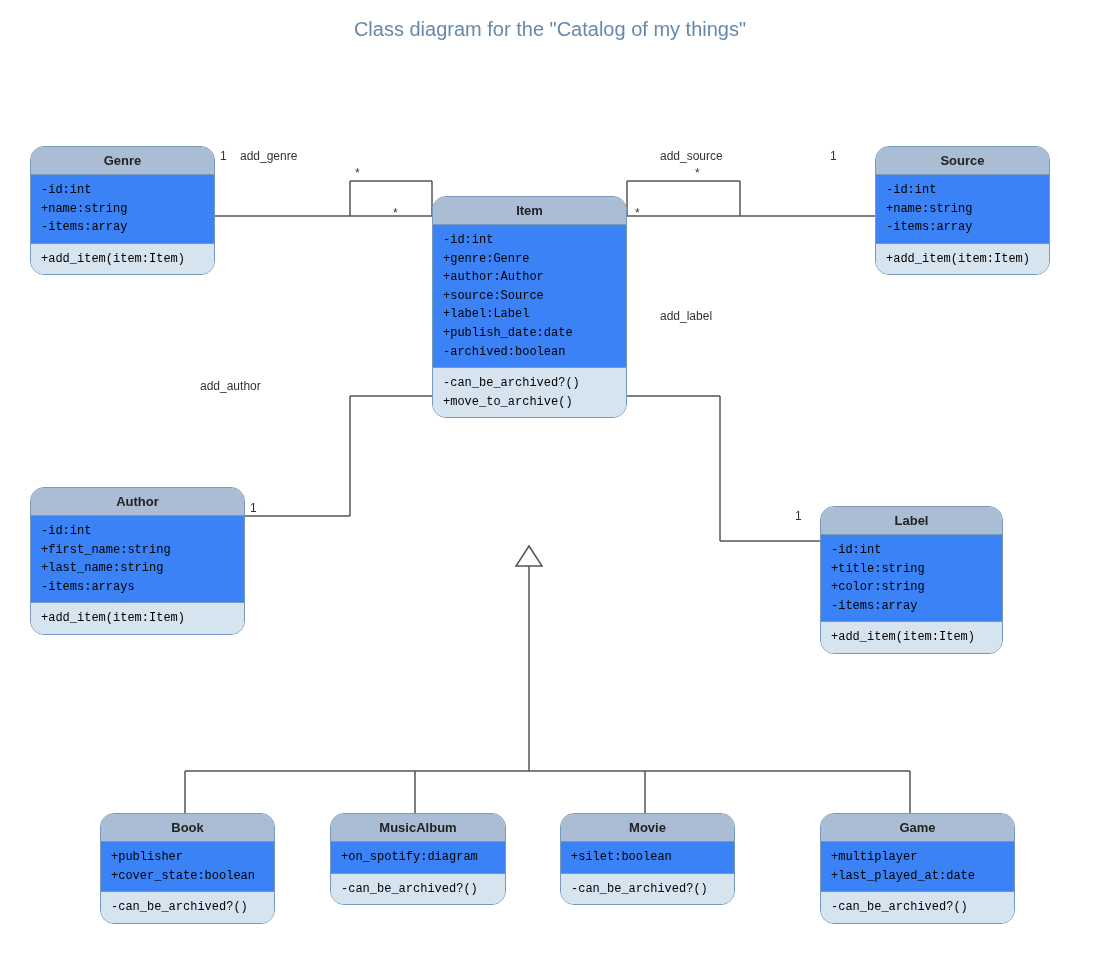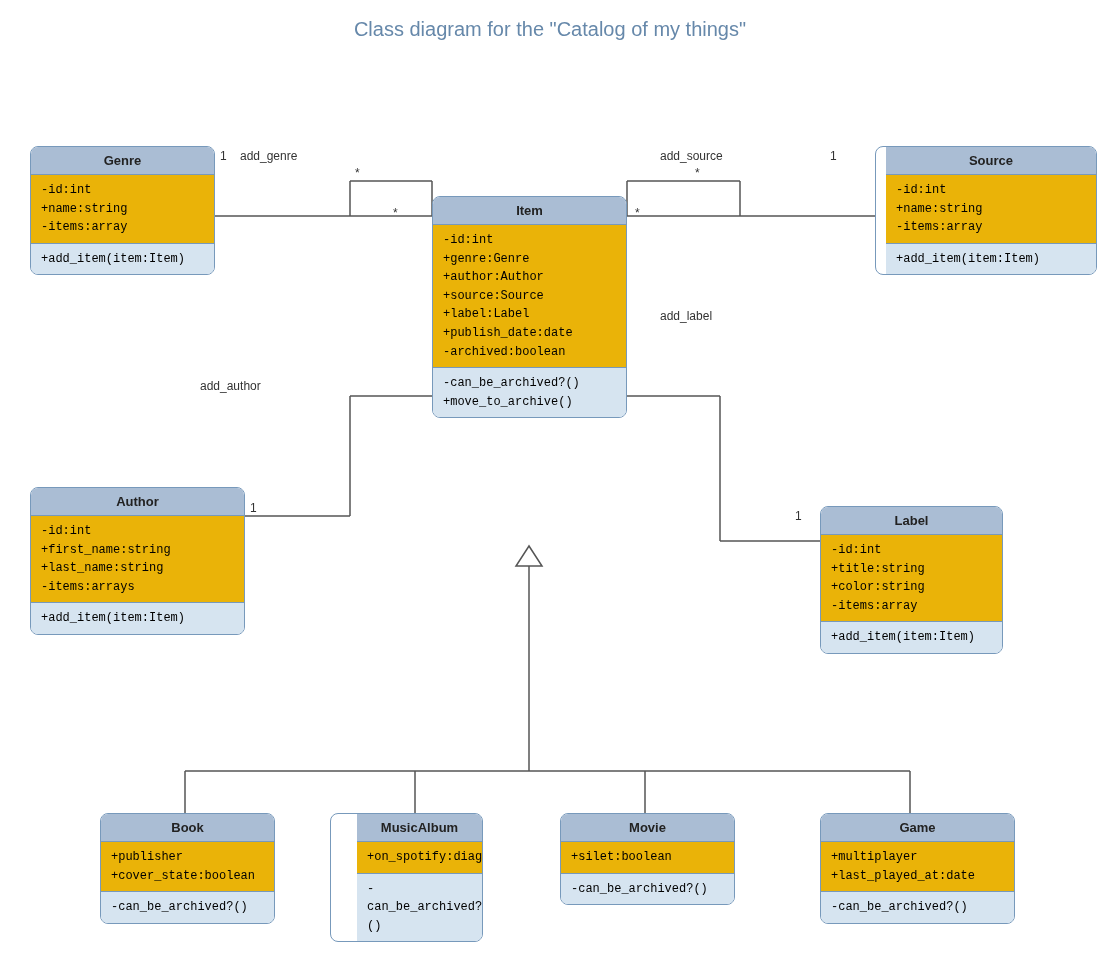--- a/index.html
+++ b/index.html
@@ -26,38 +26,38 @@
     .diagram-container {
       position: relative;
       width: 1100px;
       height: 940px;
     }
 
     
     .uml-class {
       position: absolute;
       border: 1.5px solid #7799bb;
-      border-radius: 8px;
+      border-radius: 14px;
       background: #fff;
       overflow: hidden;
     }
 
     .uml-class-header {
       background: #aabdd4;
       text-align: center;
       padding: 6px 10px;
       font-weight: bold;
       font-family: Arial, sans-serif;
       font-size: 13px;
       color: #222;
       border-bottom: 1.5px solid #7799bb;
     }
 
     .uml-class-section {
-      background: #eab308;
+      background: #3b82f6;
       padding: 6px 10px;
       border-bottom: 1.5px solid #7799bb;
       line-height: 1.55;
       font-size: 12px;
     }
 
     .uml-class-section:last-child {
       border-bottom: none;
     }
 
@@ -149,21 +149,21 @@
     <div class="uml-class-section">
       <div>-id:int</div>
       <div>+name:string</div>
       <div>-items:array</div>
     </div>
     <div class="uml-class-section methods">
       <div>+add_item(item:Item)</div>
     </div>
   </div>
 
-  <div class="uml-class" style="left:875px; top:95px; width:222px;padding-left:10px;">
+  <div class="uml-class" style="left:875px; top:95px; width:175px;">
     <div class="uml-class-header">Source</div>
     <div class="uml-class-section">
       <div>-id:int</div>
       <div>+name:string</div>
       <div>-items:array</div>
     </div>
     <div class="uml-class-section methods">
       <div>+add_item(item:Item)</div>
     </div>
   </div>
@@ -215,21 +215,21 @@
     <div class="uml-class-header">Book</div>
     <div class="uml-class-section">
       <div>+publisher</div>
       <div>+cover_state:boolean</div>
     </div>
     <div class="uml-class-section methods">
       <div>-can_be_archived?()</div>
     </div>
   </div>
 
-  <div class="uml-class" style="left:330px; top:762px; width:153px;padding-left:26px;">
+  <div class="uml-class" style="left:330px; top:762px; width:176px;">
     <div class="uml-class-header">MusicAlbum</div>
     <div class="uml-class-section">
       <div>+on_spotify:diagram</div>
     </div>
     <div class="uml-class-section methods">
       <div>-can_be_archived?()</div>
     </div>
   </div>
 
   <div class="uml-class" style="left:560px; top:762px; width:175px;">

